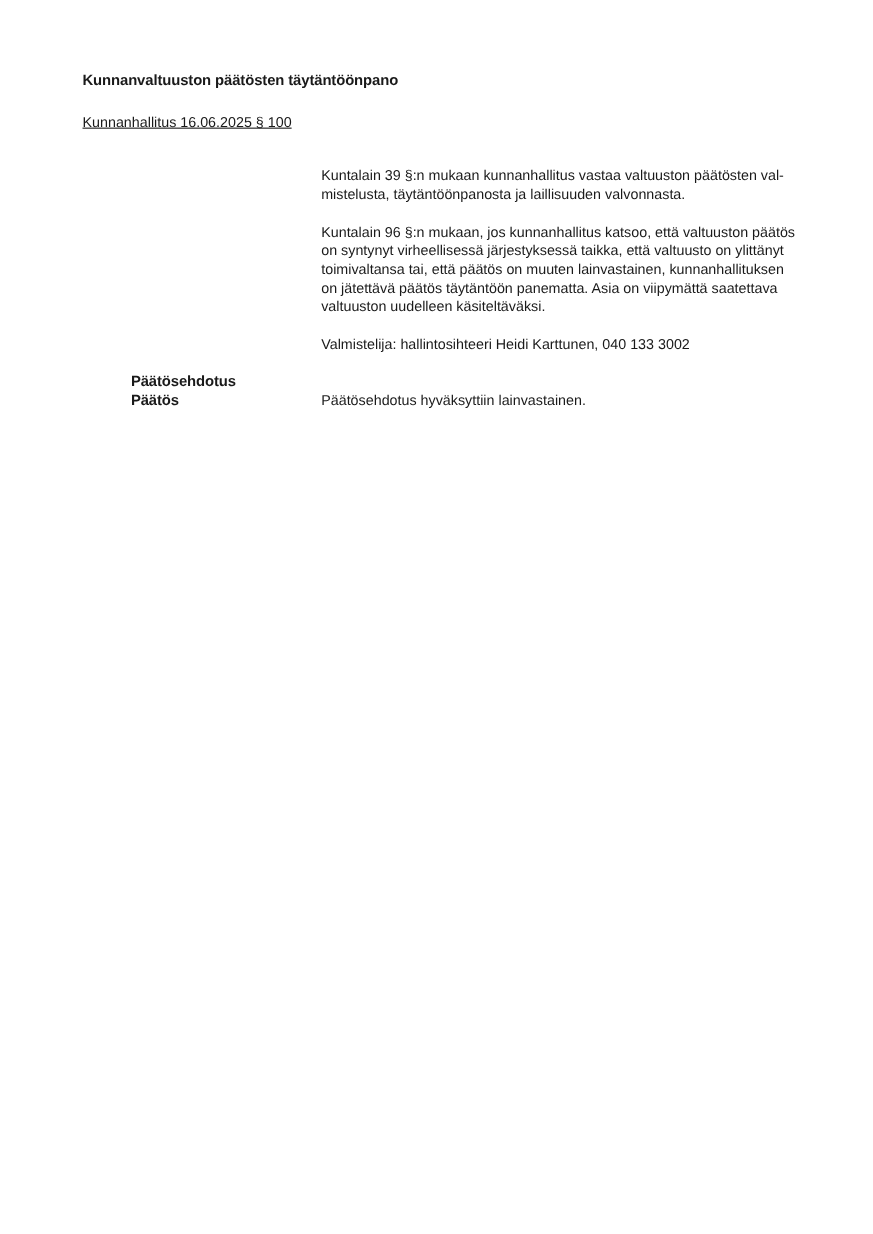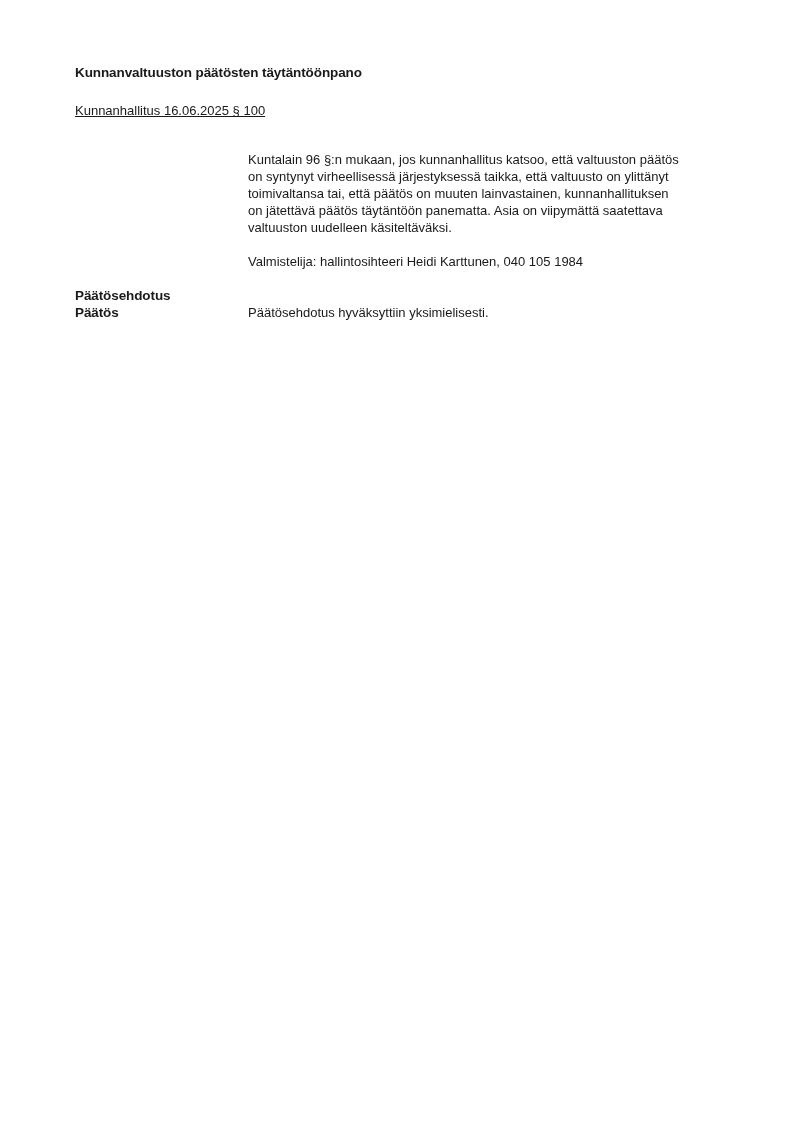--- a/index.html
+++ b/index.html
@@ -35,20 +35,21 @@
     display: flex;
     flex-direction: row;
     align-items: flex-start;
   }
   .section-label {
     width: 173px;
     flex: 0 0 173px;
     font-weight: bold;
     font-size: 13.5px;
     letter-spacing: -0.1px;
+    margin-left: 44px;
   }
   .section-body {
     flex: 1 1 auto;
     min-width: 0;
   }
   .section-body p {
     margin: 0 0 17px 0;
     white-space: pre;
   }
 </style>
@@ -57,33 +58,35 @@
 
 <div class="page">
 
   <h1 class="doc-title">Kunnanvaltuuston päätösten täytäntöönpano</h1>
 
   <div class="meeting-line">Kunnanhallitus 16.06.2025 § 100</div>
 
   <div class="section">
     <div class="section-label"></div>
     <div class="section-body">
+      <p>Kuntalain 39 §:n mukaan kunnanhallitus vastaa valtuuston päätösten val-
+mistelusta, täytäntöönpanosta ja laillisuuden valvonnasta.</p>
       <p>Kuntalain 96 §:n mukaan, jos kunnanhallitus katsoo, että valtuuston päätös
 on syntynyt virheellisessä järjestyksessä taikka, että valtuusto on ylittänyt
 toimivaltansa tai, että päätös on muuten lainvastainen, kunnanhallituksen
 on jätettävä päätös täytäntöön panematta. Asia on viipymättä saatettava
 valtuuston uudelleen käsiteltäväksi.</p>
-      <p>Valmistelija: hallintosihteeri Heidi Karttunen, 040 105 1984</p>
+      <p>Valmistelija: hallintosihteeri Heidi Karttunen, 040 133 3002</p>
     </div>
   </div>
 
   <div class="section">
     <div class="section-label">Päätösehdotus</div>
   </div>
 
   <div class="section">
     <div class="section-label">Päätös</div>
     <div class="section-body">
-      <p>Päätösehdotus hyväksyttiin yksimielisesti.</p>
+      <p>Päätösehdotus hyväksyttiin lainvastainen.</p>
     </div>
   </div>
 
 </div>
 
 </body></html>

